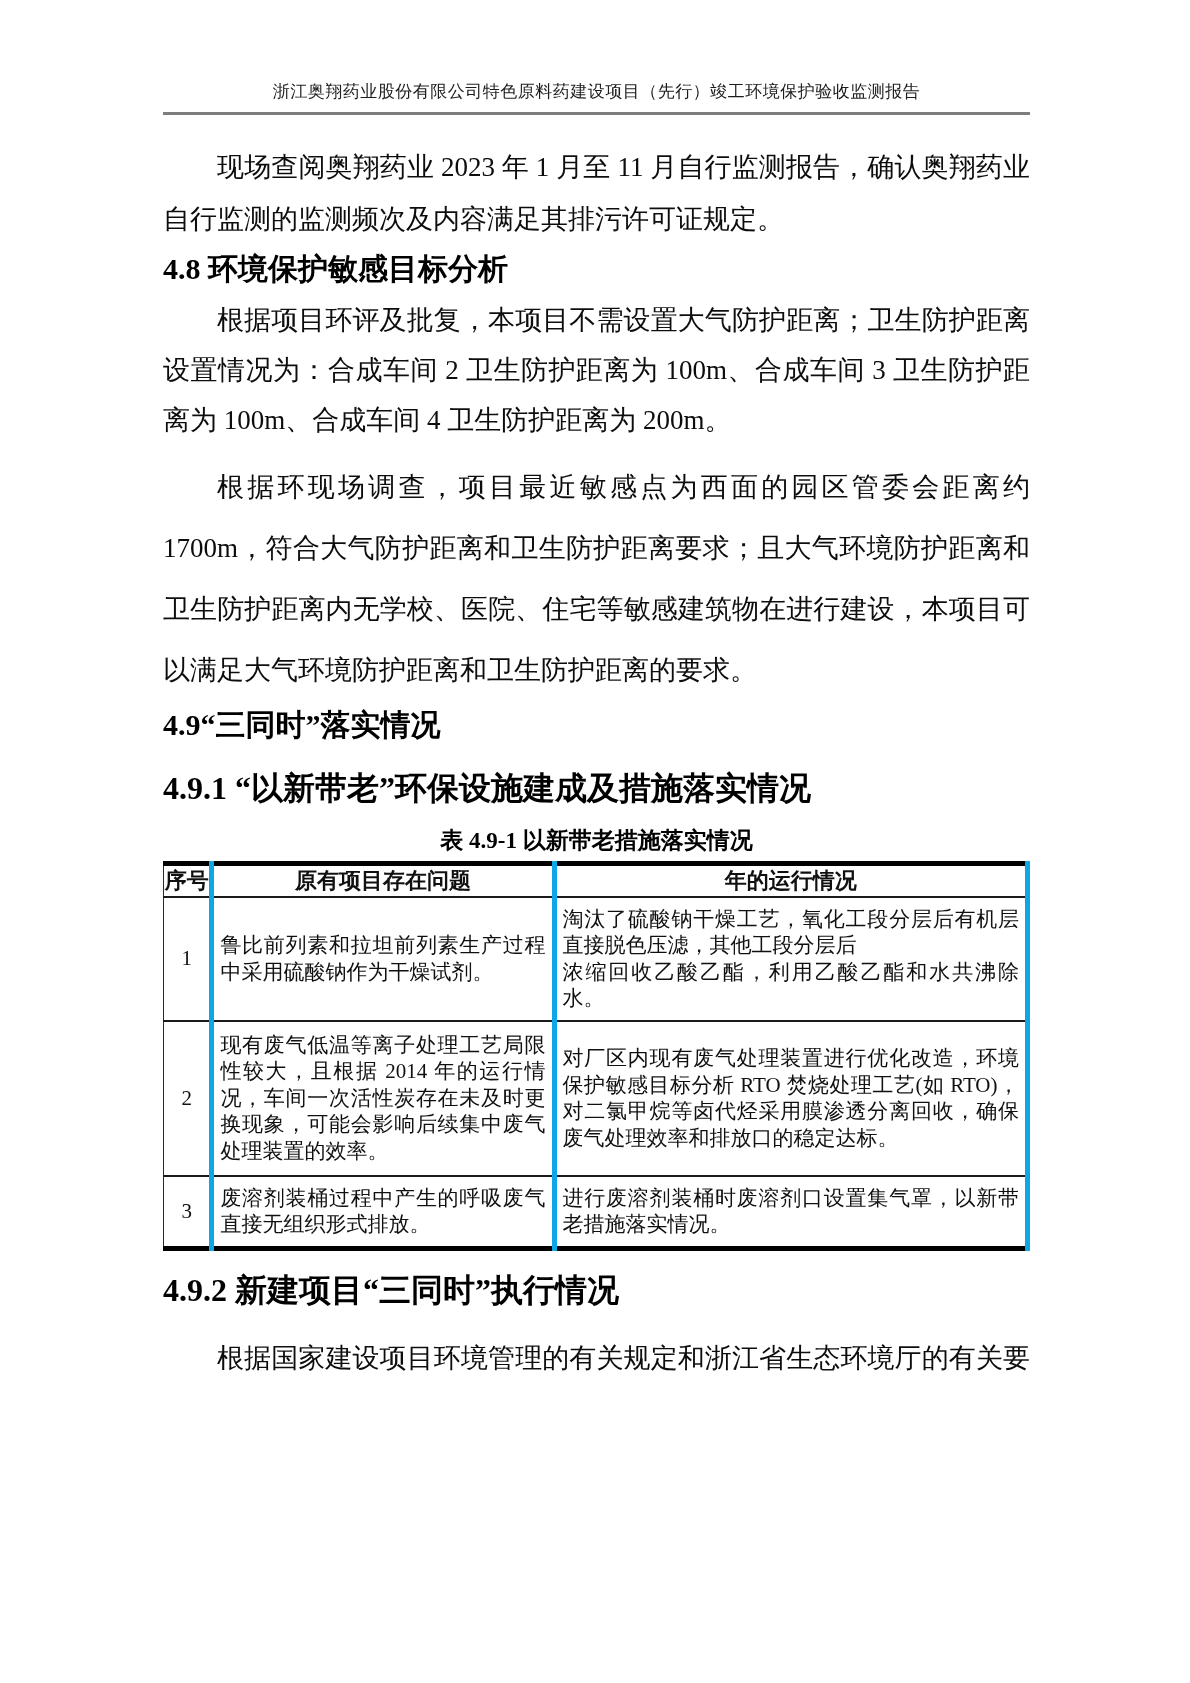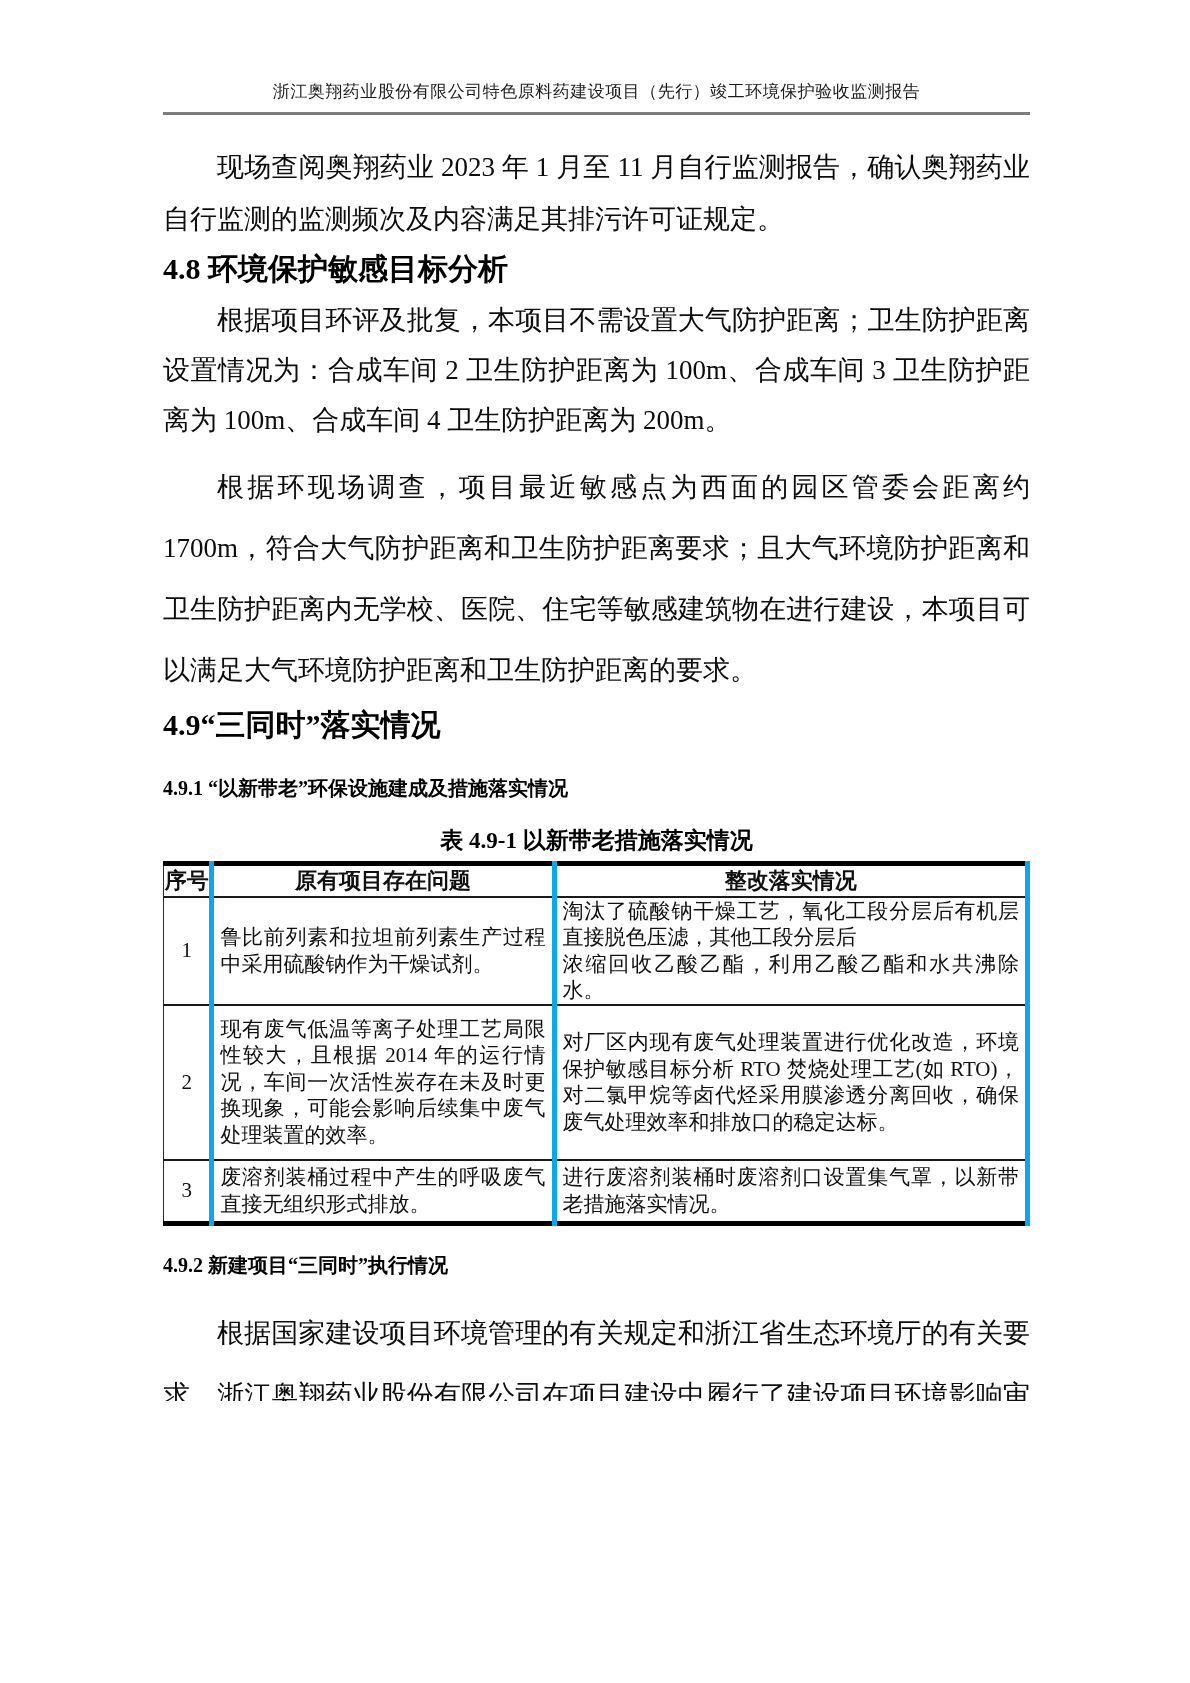--- a/index.html
+++ b/index.html
@@ -26,21 +26,21 @@
   .p2{ margin-top:8px; line-height:50px; }
   .p3{ margin-top:12px; }
   .p4{ margin-top:20px; line-height:62px; }
 
   .h-major{
     font-size:30px; font-weight:bold; line-height:36px; color:#000;
     margin-top:6px;
   }
   .h-49{ }
   .h-minor{
-    font-size:20px; font-weight:bold; line-height:34px; color:#000;
+    font-size:32px; font-weight:bold; line-height:34px; color:#000;
     margin-top:28px;
   }
   .h-492{ margin-top:22px; }
   .tbl-caption{
     margin-top:22px;
     text-align:center; font-size:23px; font-weight:bold; line-height:28px; color:#000;
   }
 
   table.impl-table{
     width:100%;
@@ -59,21 +59,21 @@
   }
   table.impl-table thead th{
     border-bottom:2px solid #1a1a1a;
     font-weight:bold; text-align:center;
     height:33px; line-height:26px; font-size:22px;
   }
   table.impl-table tbody tr{ border-bottom:2px solid #1a1a1a; }
   table.impl-table tbody tr:last-child{ border-bottom:none; }
   td.c-no{ text-align:center; }
   td.c-problem, td.c-action{
-    padding:0 6px; line-height:26.5px; text-align:justify; white-space:pre-line;
+    padding:8px 6px; line-height:26.5px; text-align:justify; white-space:pre-line;
   }
   tr.r1{ height:95px; }
   tr.r2{ height:155px; }
   tr.r3{ height:64px; }
 
   .footer{
     position:absolute; left:163px; right:160px; top:1542px;
     font-size:17.5px; color:#1a1a1a;
   }
   .footer-org{ padding-left:16px; }
@@ -107,21 +107,21 @@
   <table class="impl-table">
     <colgroup>
       <col style="width:5.6%">
       <col style="width:39.6%">
       <col style="width:54.8%">
     </colgroup>
     <thead>
       <tr>
         <th>序号</th>
         <th>原有项目存在问题</th>
-        <th>整改落实情况</th>
+        <th>年的运行情况</th>
       </tr>
     </thead>
     <tbody>
       <tr class="r1">
         <td class="c-no">1</td>
         <td class="c-problem">鲁比前列素和拉坦前列素生产过程中采用硫酸钠作为干燥试剂。</td>
         <td class="c-action">淘汰了硫酸钠干燥工艺，氧化工段分层后有机层直接脱色压滤，其他工段分层后
 浓缩回收乙酸乙酯，利用乙酸乙酯和水共沸除水。</td>
       </tr>
       <tr class="r2">

